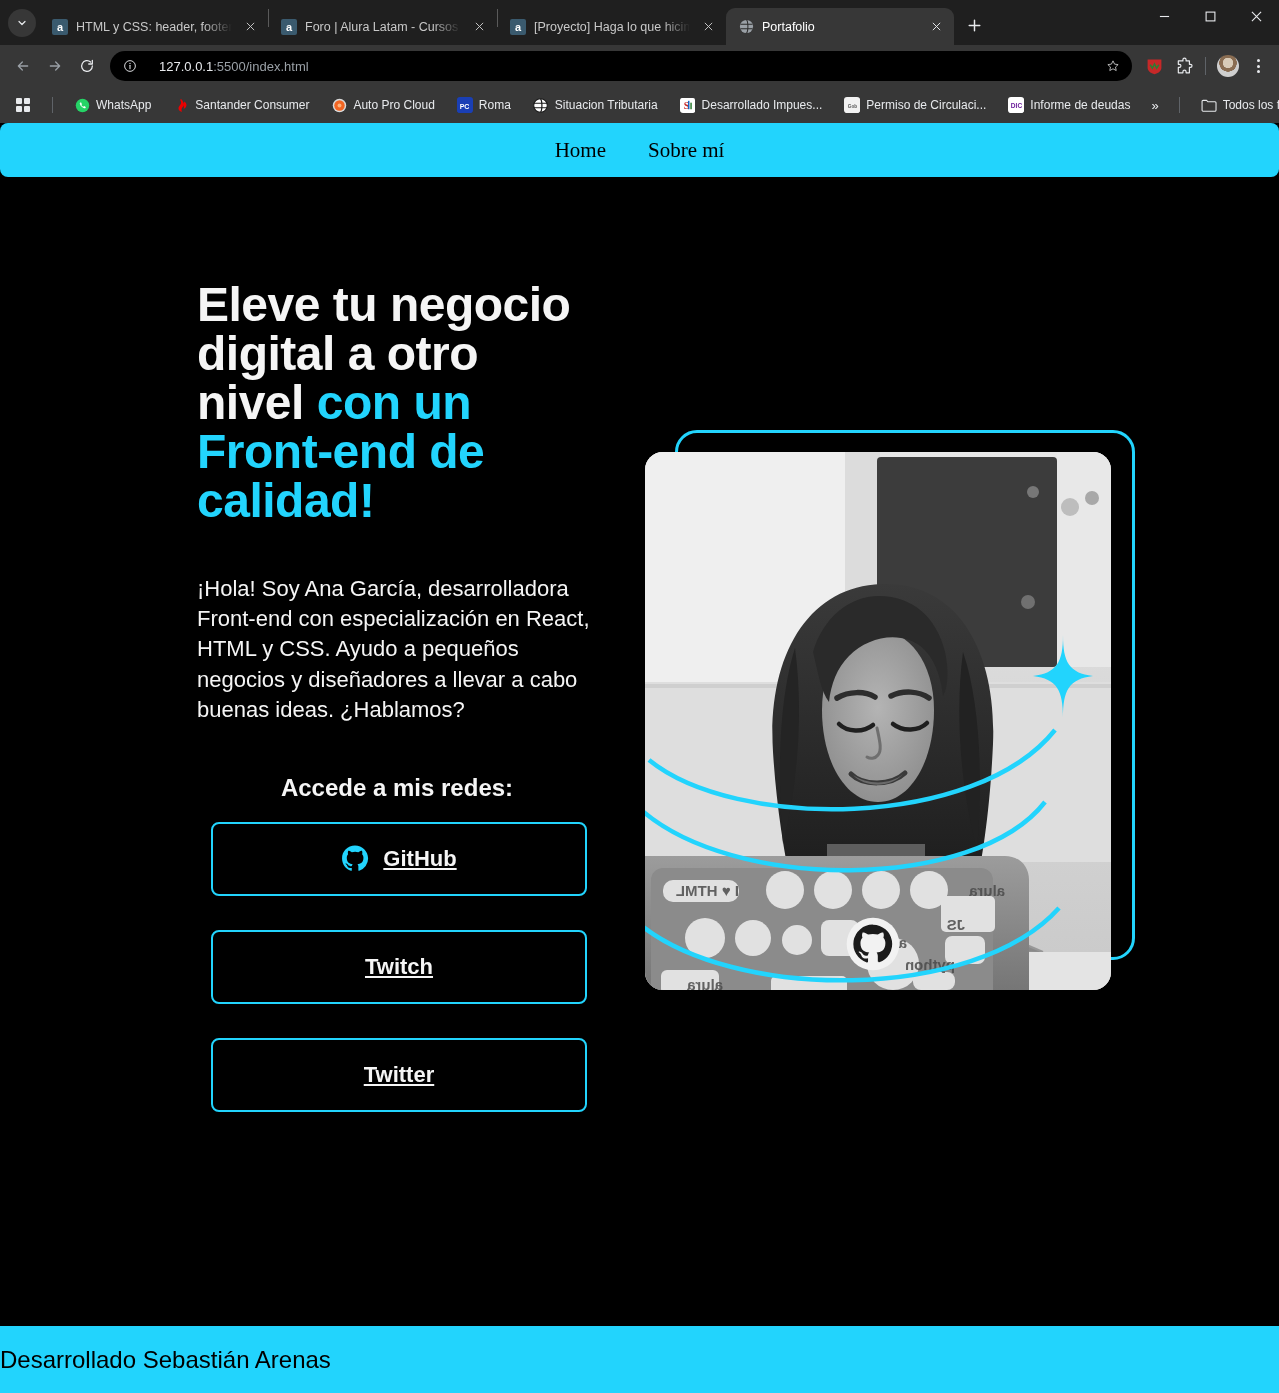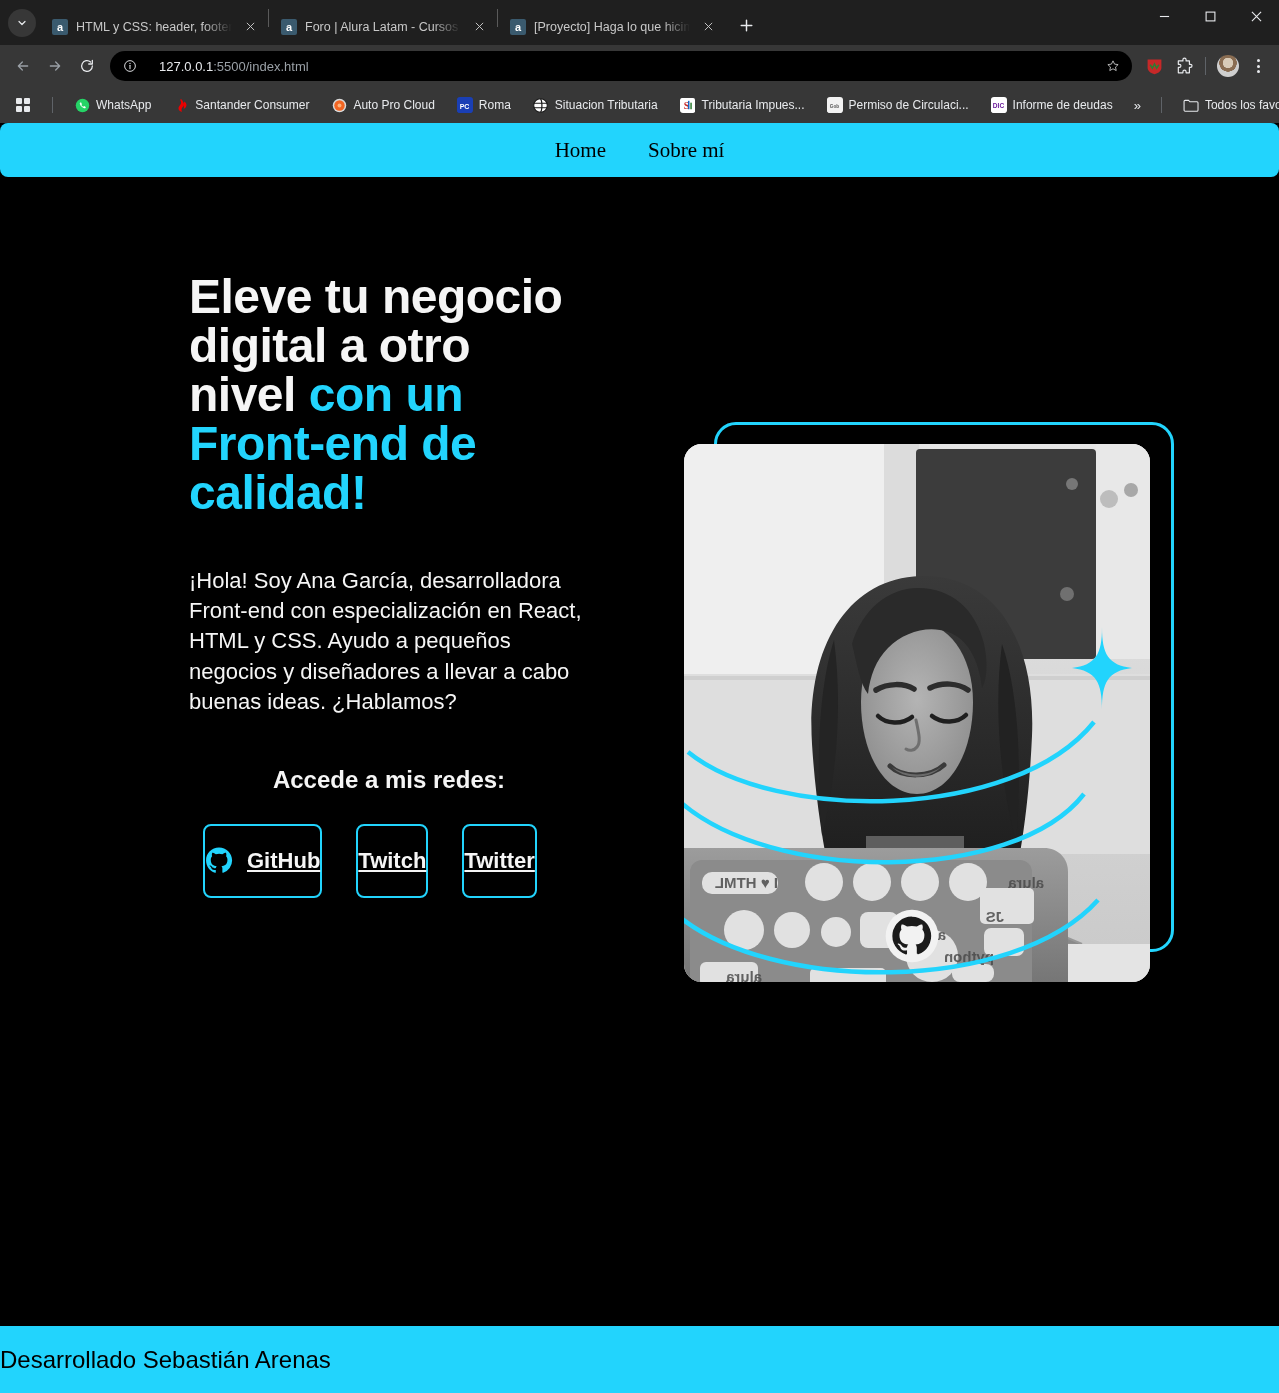--- a/index.html
+++ b/index.html
@@ -111,34 +111,34 @@
 
   .site-nav{
     background:#22D4FD;height:54px;display:flex;align-items:center;
     justify-content:center;gap:26px;flex:0 0 54px;border-radius:8px;
   }
   .site-nav a{
     font-family:"Liberation Serif", serif;font-size:21px;color:#000;
     text-decoration:none;cursor:pointer;padding:2px 8px;
   }
 
-  .main{flex:1;display:flex;padding:0;min-height:0;gap:47px;}
+  .main{flex:1;display:flex;padding:8px;min-height:0;}
   .left-col{width:440px;padding:96px 0 0 189px;box-sizing:content-box;}
   .hero-title{
     font-size:48px;line-height:1.02;font-weight:800;color:#F5F5F5;
     letter-spacing:-0.5px;margin:0;max-width:400px;
   }
   .hero-title .accent{color:#22D4FD;}
   .hero-text{
     font-size:22px;line-height:1.38;color:#F5F5F5;margin:48px 0 0 0;max-width:400px;
   }
   .redes-title{
     font-size:24px;font-weight:800;color:#F5F5F5;margin:48px 0 0 0;text-align:center;width:400px;
   }
-  .btn-list{margin-top:30px;display:flex;flex-direction:row;gap:34px;width:376px;margin-left:14px;}
+  .btn-list{margin-top:20px;display:flex;flex-direction:column;gap:34px;width:376px;margin-left:14px;}
   .social-btn{
     height:74px;border:2px solid #22D4FD;border-radius:8px;background:#000;
     display:flex;align-items:center;justify-content:center;gap:14px;
     font-size:22px;font-weight:700;color:#F5F5F5;cursor:pointer;box-sizing:border-box;
   }
   .social-btn svg{display:block;}
 
   .right-col{flex:1;position:relative;}
   .photo-stack{position:absolute;left:8px;top:245px;width:490px;height:560px;}
   .frame-outline{
@@ -192,20 +192,34 @@
       <div class="tab-sep"></div>
       <div class="tab inactive">
         <span class="favicon alura">a</span>
         <span class="tab-title">[Proyecto] Haga lo que hicimos</span>
         <span class="tab-close">
           <svg viewBox="0 0 16 16">
               <path d="M2 2l12 12M14 2L2 14" stroke="#c8c8c8" stroke-width="1.7" stroke-linecap="round"></path>
             </svg>
         </span>
       </div>
+      <div class="tab active">
+        <span class="favicon globe">
+          <svg viewBox="0 0 16 16" width="15" height="15">
+              <circle cx="8" cy="8" r="7" fill="#9aa0a6"></circle>
+              <path d="M8 1c2 2 2 12 0 14M1.5 5.5h13M1.5 10.5h13" stroke="#2b2b2b" stroke-width="1.1" fill="none"></path>
+            </svg>
+        </span>
+        <span class="tab-title">Portafolio</span>
+        <span class="tab-close">
+          <svg viewBox="0 0 16 16">
+              <path d="M2 2l12 12M14 2L2 14" stroke="#e8eaed" stroke-width="1.7" stroke-linecap="round"></path>
+            </svg>
+        </span>
+      </div>
       <div class="newtab">
         <svg viewBox="0 0 16 16">
             <path d="M8 1.5v13M1.5 8h13" stroke="#e8eaed" stroke-width="1.8" stroke-linecap="round"></path>
           </svg>
       </div>
     </div>
 
     <div class="wincontrols">
       <div class="wc">
         <svg viewBox="0 0 12 12">
@@ -346,21 +360,21 @@
 
     <div class="bm">
       <span class="bm-ico">
         <svg viewBox="0 0 16 16" width="15" height="15">
             <rect width="16" height="16" rx="2" fill="#ffffff"></rect>
             <text x="4" y="12" font-family="Liberation Serif, serif" font-size="11" font-weight="bold" fill="#c62828">S</text>
             <rect x="8.5" y="3" width="1.6" height="9" fill="#1565c0"></rect>
             <rect x="11" y="5" width="1.6" height="7" fill="#2e7d32"></rect>
           </svg>
       </span>
-      <span>Tributaria Impues...</span>
+      <span>Desarrollado Impues...</span>
     </div>
 
     <div class="bm">
       <span class="bm-ico" style="background:#f2f2f2;">
         <svg viewBox="0 0 16 16" width="15" height="15">
             <rect width="16" height="16" rx="2" fill="#f2f2f2"></rect>
             <text x="8" y="10.5" font-family="Liberation Sans, sans-serif" font-size="5" fill="#555" text-anchor="middle">Gob</text>
           </svg>
       </span>
       <span>Permiso de Circulaci...</span>

